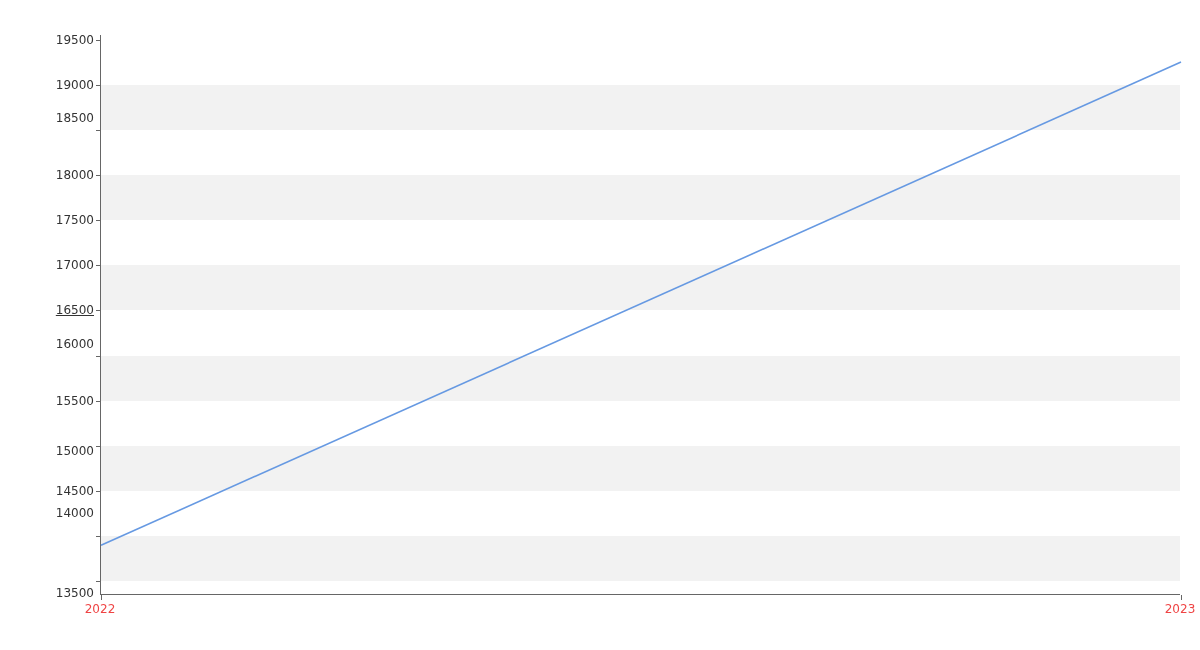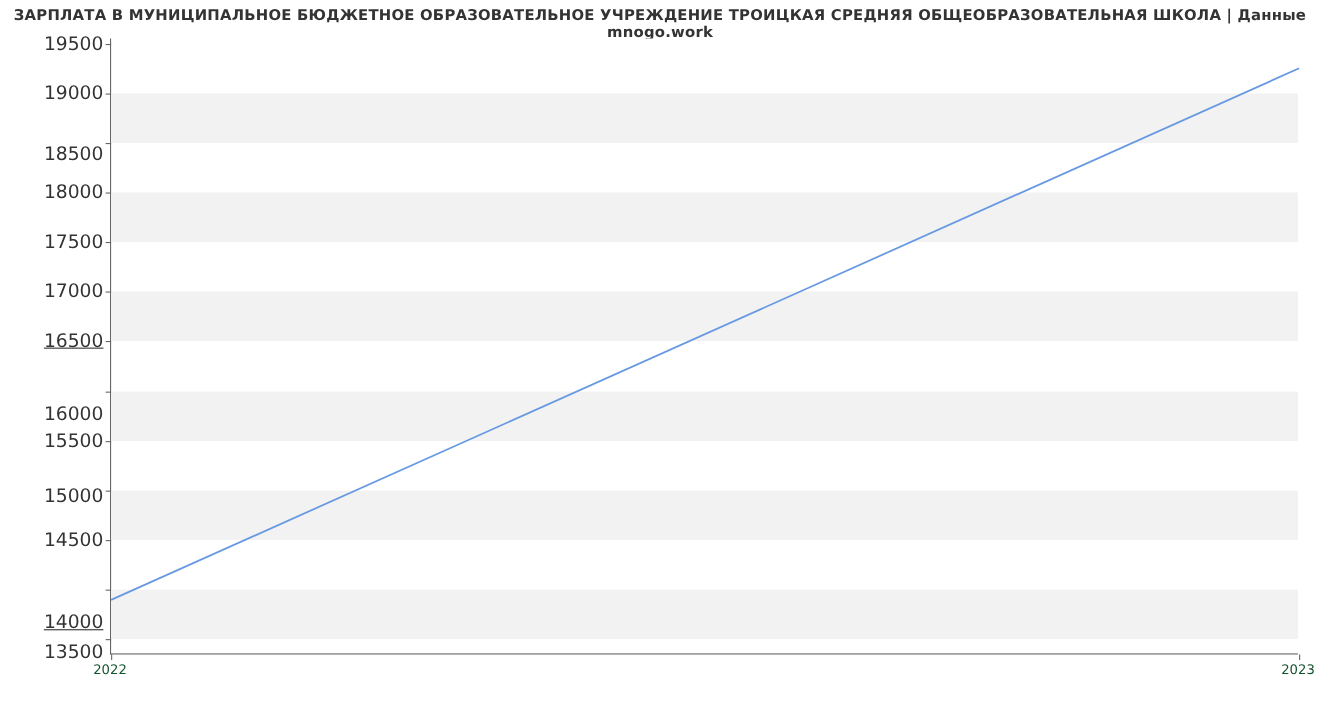--- a/index.html
+++ b/index.html
@@ -43,36 +43,36 @@
     position: absolute;
     left: 0;
     width: 100%;
     background: #f2f2f2;
   }
   .ytick {
     position: absolute;
     right: 1106px;
     width: 60px;
     text-align: right;
-    font-size: 17px;
+    font-size: 12px;
     color: #333;
     transform: translateY(-50%);
   }
   .ytick-mark {
     position: absolute;
     left: -5px;
     width: 5px;
     height: 1px;
     background: #666;
   }
   .xtick {
     position: absolute;
     top: 602px;
     font-size: 12px;
-    color: #14532d;
+    color: #ef4444;
     transform: translateX(-50%);
   }
   .xtick-mark {
     position: absolute;
     top: 560px;
     width: 1px;
     height: 5px;
     background: #666;
   }
   svg.line-layer {
@@ -87,21 +87,20 @@
     fill: none;
     stroke: #6699e2;
     stroke-width: 1.6;
   }
 </style>
 </head>
 <body>
 
 <div class="chart-wrap">
 
-  <div class="title">ЗАРПЛАТА В МУНИЦИПАЛЬНОЕ БЮДЖЕТНОЕ ОБРАЗОВАТЕЛЬНОЕ УЧРЕЖДЕНИЕ ТРОИЦКАЯ СРЕДНЯЯ ОБЩЕОБРАЗОВАТЕЛЬНАЯ ШКОЛА | Данные mnogo.work</div>
 
   <div class="plot">
       <div class="band" style="top: 49.6774px; height: 45.1613px;"></div>
       <div class="band" style="top: 140px; height: 45.1613px;"></div>
       <div class="band" style="top: 230.323px; height: 45.1613px;"></div>
       <div class="band" style="top: 320.645px; height: 45.1613px;"></div>
       <div class="band" style="top: 410.968px; height: 45.1613px;"></div>
       <div class="band" style="top: 501.29px; height: 45.1613px;"></div>
     <svg class="line-layer" viewBox="0 0 1080 560" preserveAspectRatio="none">
       <path class="series-line" d="M 0 510.3225806451613 L 1080 27.096774193548413"></path>
@@ -117,27 +116,27 @@
       <div class="ytick-mark" style="top: 185.161px;"></div>
       <div class="ytick-mark" style="top: 140px;"></div>
       <div class="ytick-mark" style="top: 94.8387px;"></div>
       <div class="ytick-mark" style="top: 49.6774px;"></div>
       <div class="ytick-mark" style="top: 4.51613px;"></div>
       <div class="xtick-mark" style="left: 0px;"></div>
       <div class="xtick-mark" style="left: 1080px;"></div>
     </div>
 
 <div class="ytick" style="top: 593px;">13500</div>
-    <div class="ytick" style="top: 566px; text-decoration: underline;">14000</div>
+    <div class="ytick" style="top: 513px;">14000</div>
     <div class="ytick" style="top: 491.129px;">14500</div>
     <div class="ytick" style="top: 435px; margin-top: 16px;">15000</div>
     <div class="ytick" style="top: 400.806px;">15500</div>
-    <div class="ytick" style="top: 377px;">16000</div>
+    <div class="ytick" style="top: 344px;">16000</div>
     <div class="ytick" style="top: 310.484px; text-decoration: underline;">16500</div>
     <div class="ytick" style="top: 265.323px;">17000</div>
     <div class="ytick" style="top: 220.161px;">17500</div>
     <div class="ytick" style="top: 175px;">18000</div>
-    <div class="ytick" style="top: 140px;">18500</div>
+    <div class="ytick" style="top: 118px;">18500</div>
     <div class="ytick" style="top: 84.6774px;">19000</div>
     <div class="ytick" style="top: 39.5161px;">19500</div>
     <div class="xtick" style="left: 100px;">2022</div>
     <div class="xtick" style="left: 1180px;">2023</div>
   </div>
 
 </body></html>

